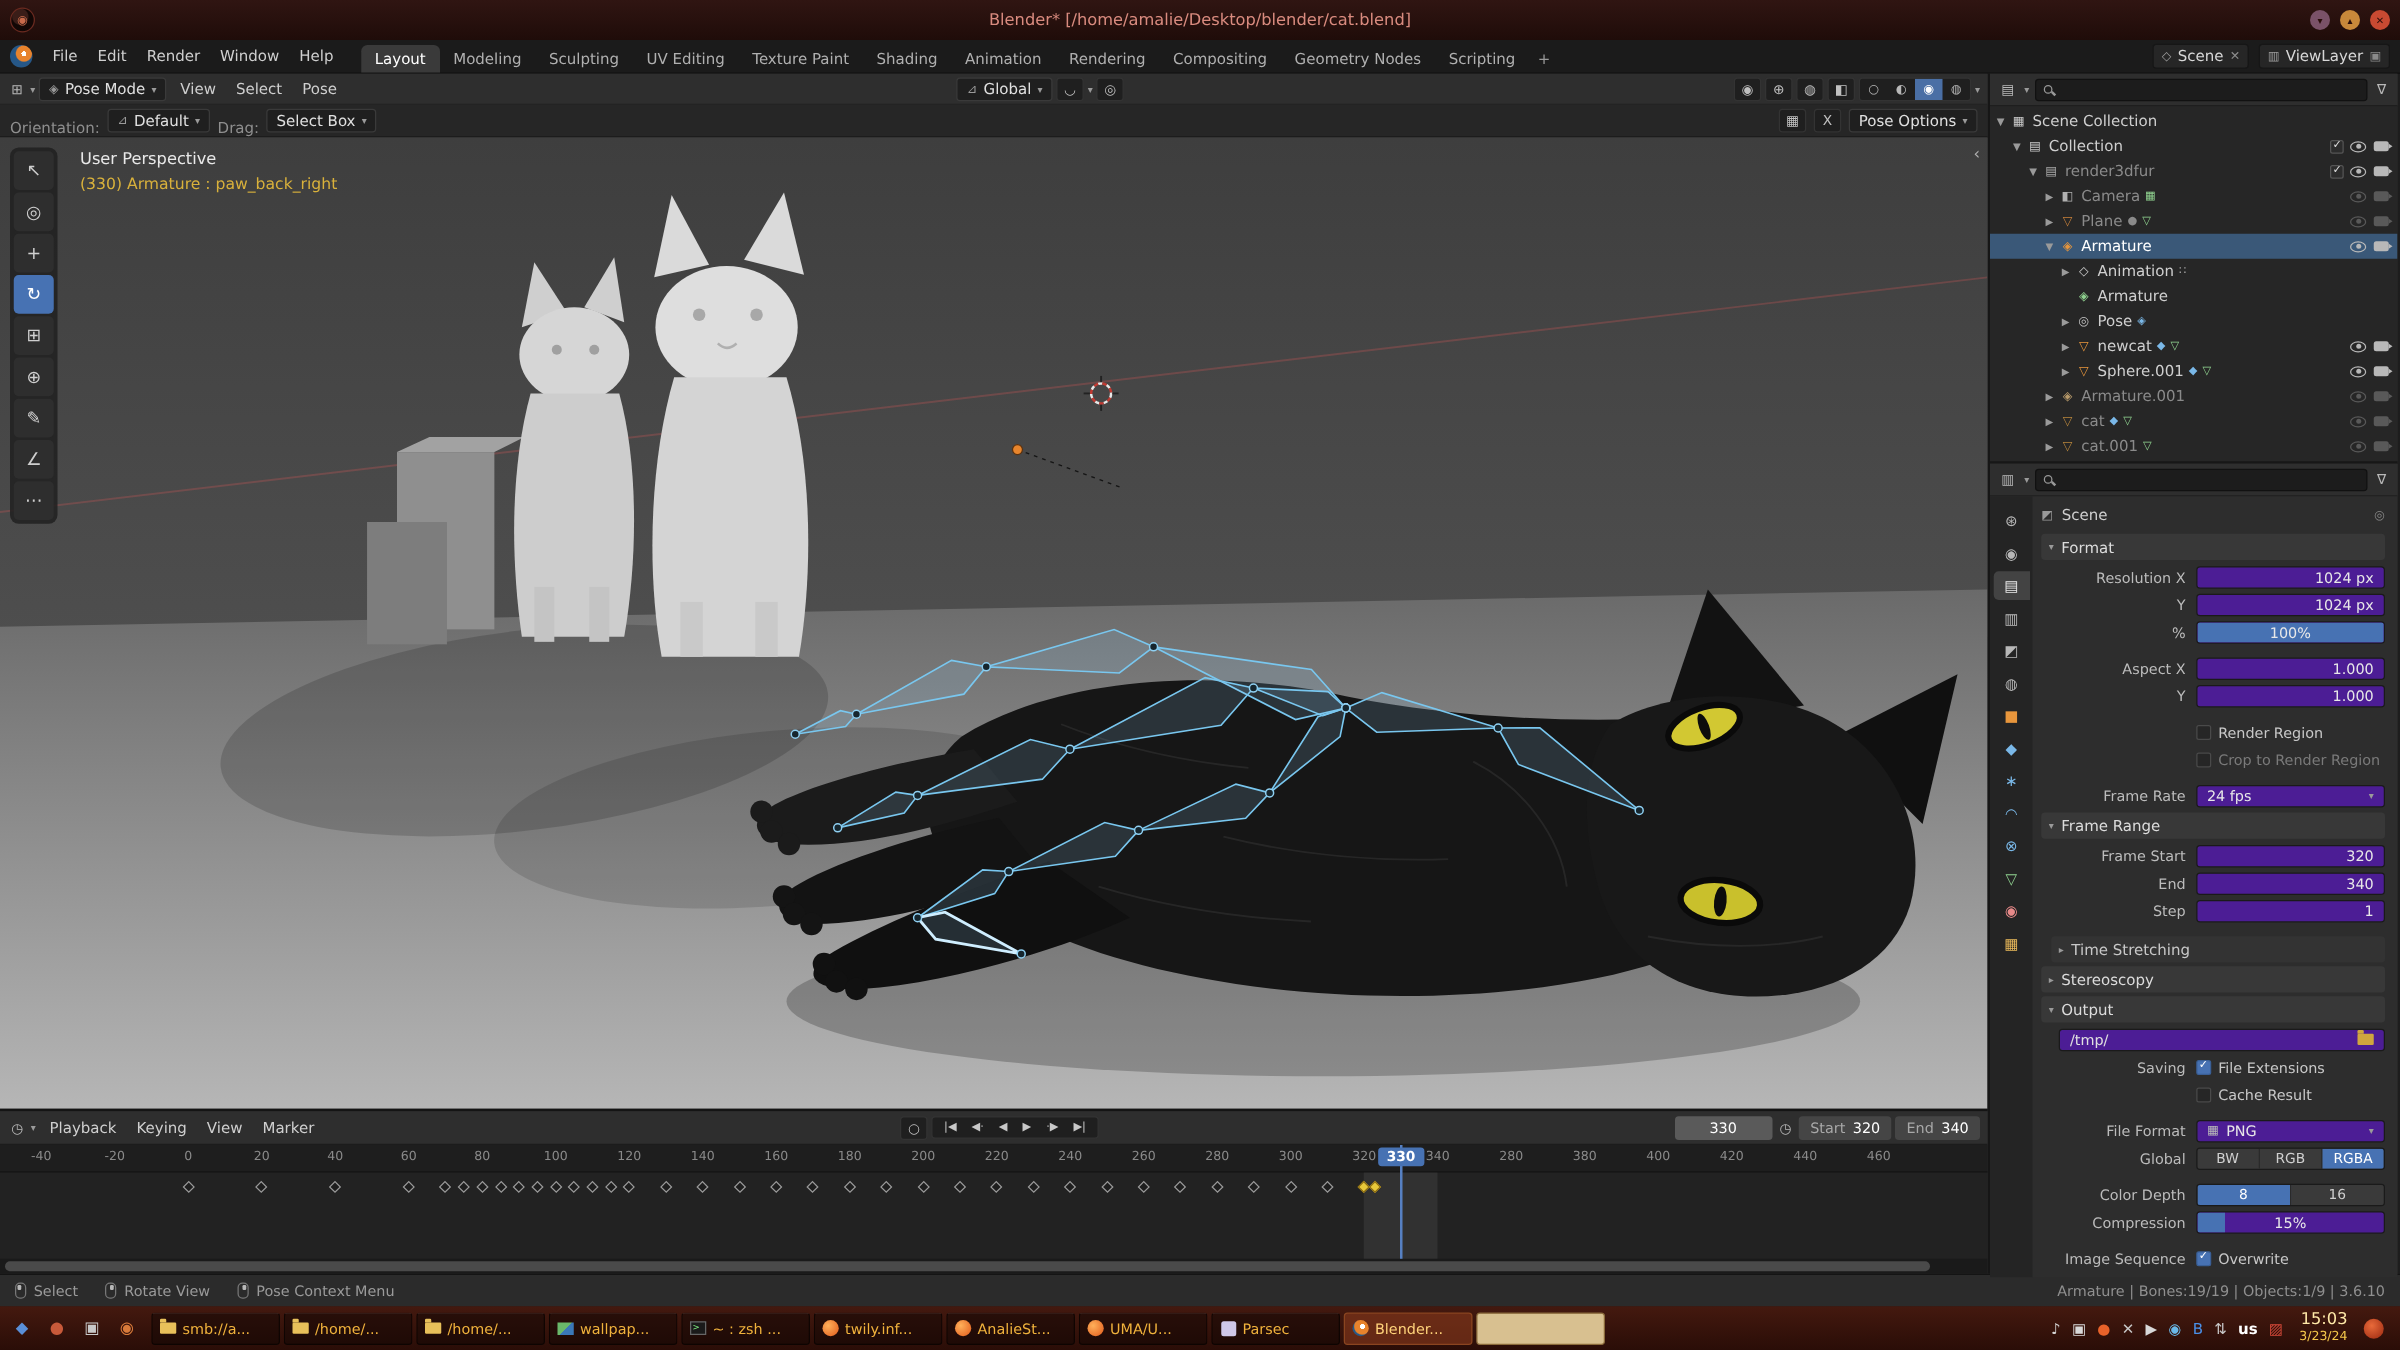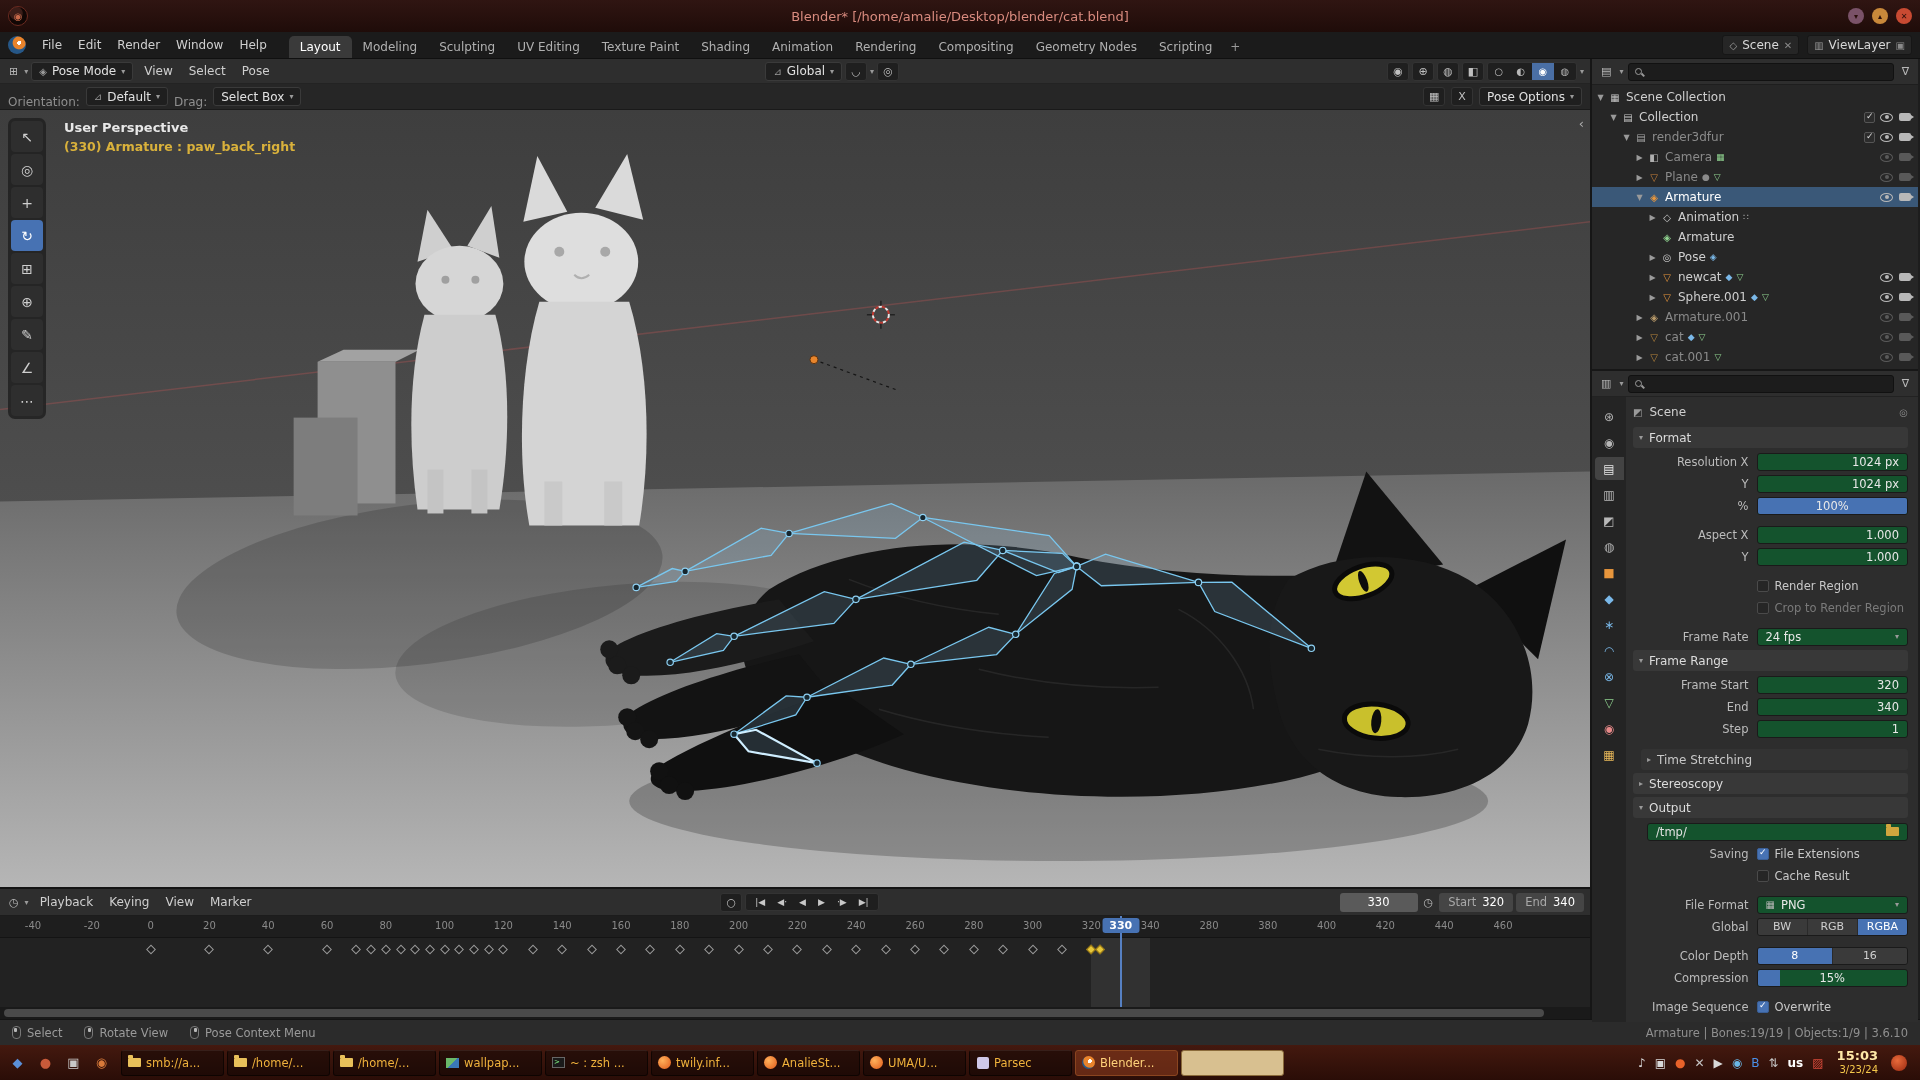--- a/index.html
+++ b/index.html
@@ -40,21 +40,21 @@
   .spacer-auto { margin-left:auto; }
   .dimlabel { color:#8f8f8f;margin-top:10px; }
   .icon-btn { width:22px; height:19px; display:flex; align-items:center; justify-content:center; color:#c0c0c0; background:#1f1f1f; border:1px solid #333; border-radius:3px; font-size:11px; }
   .shade-group { display:flex; background:#1f1f1f; border:1px solid #333; border-radius:3px; overflow:hidden; }
   .shade-btn { width:22px; height:17px; display:flex; align-items:center; justify-content:center; color:#b8b8b8; font-size:10px; }
   .shade-btn.active { background:#4a6fa5; color:#fff; }
 
   
   .vp-canvas { position:relative; flex:1; overflow:hidden; background:#454545; }
   .vp-canvas svg { position:absolute; inset:0; width:100%; height:100%; }
-  .overlay-text { position:absolute; top:8px; left:64px; line-height:1.5; pointer-events:none;font-weight:bold; }
+  .overlay-text { position:absolute; top:8px; left:64px; line-height:1.5; pointer-events:none; }
   .ov1 { color:#e8e8e8; font-size:13px; }
   .ov2 { color:#d9b13b; font-size:12.5px; }
   .vp-collapse { position:absolute; top:6px; right:6px; color:#b0b0b0; font-size:13px; }
   .left-tools { position:absolute; top:8px; left:8px; width:38px; display:flex; flex-direction:column; gap:2px; background:rgba(32,32,32,0.85); border-radius:7px; padding:3px; }
   .tool-btn { height:31px; border-radius:4px; display:flex; align-items:center; justify-content:center; color:#cfcfcf; font-size:14px; background:#2e2e2e; }
   .tool-btn.active { background:#4772b3; color:#fff; }
 
   
   .timeline { height:132px; display:flex; flex-direction:column; border-top:2px solid #141414; background:#242424; }
   .tl-header { height:27px; background:#2e2e2e; border-bottom:1px solid #1c1c1c; display:flex; align-items:center; padding:0 6px; gap:3px; }
@@ -106,21 +106,21 @@
   .ptab.active { background:#434343; }
   .prop-content { flex:1; padding:3px 10px 4px 7px; overflow:hidden; }
   .breadcrumb { display:flex; align-items:center; gap:7px; height:24px; color:#d0d0d0; }
   .bc-pin { margin-left:auto; color:#8a8a8a; font-size:10px; }
   .psec-h { height:21px; display:flex; align-items:center; gap:6px; background:#383838; border-radius:3px; margin:3px 0; padding:0 6px; color:#dcdcdc; }
   .psec-h.sub { background:#333333; margin-left:8px; color:#c8c8c8; }
   .prow { height:21px; display:flex; align-items:center; gap:8px; margin:1px 0; }
   .plabel { width:42%; text-align:right; color:#bcbcbc; font-size:11.5px; flex:none; white-space:nowrap; }
   .prow.nolabel .plabel { width:6px; }
   .pvalue { flex:1; display:flex; align-items:center; gap:6px; min-width:0; }
-  .pfield { flex:1; background:#14532d; border:1px solid #1a1a1a; border-radius:3px; height:18px; display:flex; align-items:center; justify-content:flex-end; padding:0 8px; color:#e8e8e8; font-size:11.5px; position:relative; overflow:hidden; }
+  .pfield { flex:1; background:#4c1d95; border:1px solid #1a1a1a; border-radius:3px; height:18px; display:flex; align-items:center; justify-content:flex-end; padding:0 8px; color:#e8e8e8; font-size:11.5px; position:relative; overflow:hidden; }
   .pfield.dd { justify-content:flex-start; gap:6px; }
   .ddval { flex:1; } .ddar { font-size:8px; color:#9a9a9a; } .ddicon { color:#b8b8b8; font-size:10px; }
   .pfield.slider { justify-content:center; padding:0; }
   .sfill { position:absolute; left:0; top:0; bottom:0; background:#4772b3; }
   .stext { position:relative; z-index:1; }
   .pfield.path { justify-content:flex-start; }
   .pval { flex:1; color:#e0e0e0; }
   .pcheck { width:12px; height:12px; border-radius:2px; background:#262626; border:1px solid #4a4a4a; position:relative; flex:none; }
   .pcheck.on { background:#4772b3; border-color:#3a5f96; }
   .pcheck.on::after { content:"✓"; position:absolute; left:1.5px; top:-2px; font-size:9px; color:#fff; }
@@ -152,21 +152,21 @@
   .ti-folder::before { content:""; position:absolute; top:-3px; left:0; width:5px; height:3px; background:#e8c05a; border-radius:1px 1px 0 0; }
   .ti-browser { width:13px; height:13px; border-radius:50%; background:radial-gradient(circle at 35% 35%, #ffb05a, #e05a1a); }
   .ti-terminal { width:13px; height:11px; background:#1a1a1a; border:1px solid #666; color:#8f8; font-size:7px; line-height:9px; padding-left:1px; }
   .ti-image { width:13px; height:10px; background:linear-gradient(135deg,#6ab86a 50%,#3a78b8 50%); }
   .ti-app { width:12px; height:12px; background:#cfc8e8; border-radius:2px; }
   .ti-blender { width:13px; height:13px; border-radius:50%; background:radial-gradient(circle at 60% 40%, #fff 0 2px, #e8832c 2px 6px, #265787 7px); }
   .tray { margin-left:auto; display:flex; align-items:center; gap:9px; padding:0 8px; }
   .tray-icon { font-size:12px; }
   .kb { font-weight:bold; color:#fff; font-size:12px; }
   .clock { text-align:right; line-height:1.15; margin:0 4px; }
-  .clock .time { font-size:13px; font-weight:bold; color:#ffe9a8; }
+  .clock .time { font-size:13px; font-weight:normal; color:#ffe9a8; }
   .clock .date { font-size:10px; color:#f5c84b; }
   .tray-end { width:16px; height:16px; border-radius:50%; background:radial-gradient(circle at 40% 35%, #e86a3a, #9a2810); flex:none; }
 </style>
 </head>
 <body>
 
 <div class="titlebar">
   <div class="tb-appicon">◉</div>
   <div class="tb-title">Blender* [/home/amalie/Desktop/blender/cat.blend]</div>
   <div class="tb-btns">

